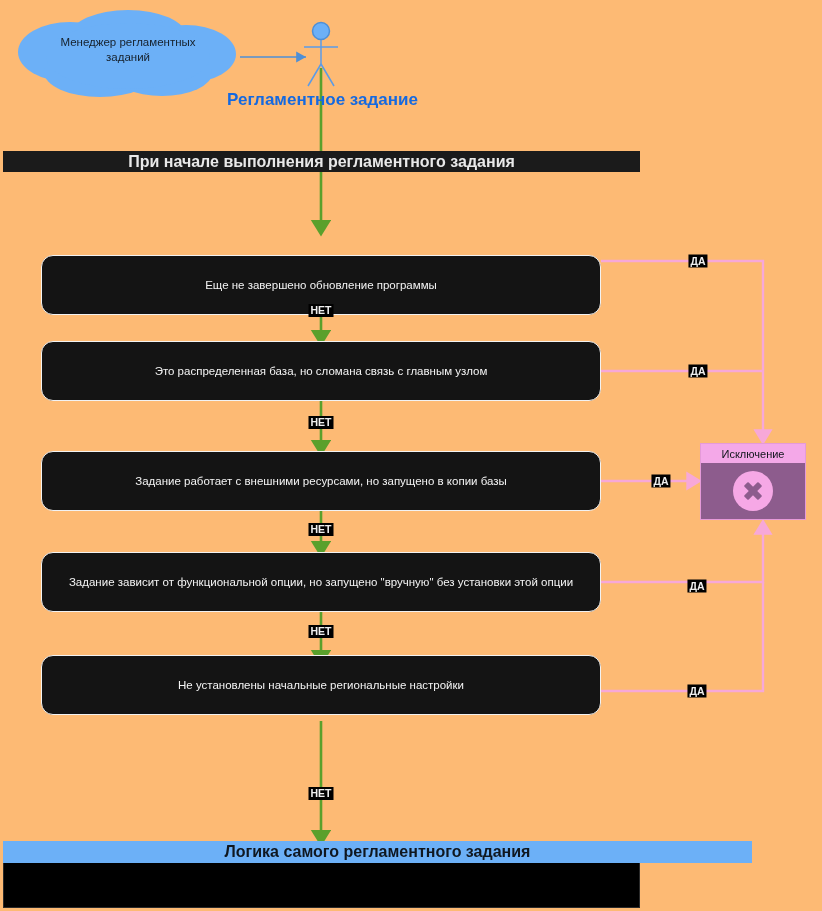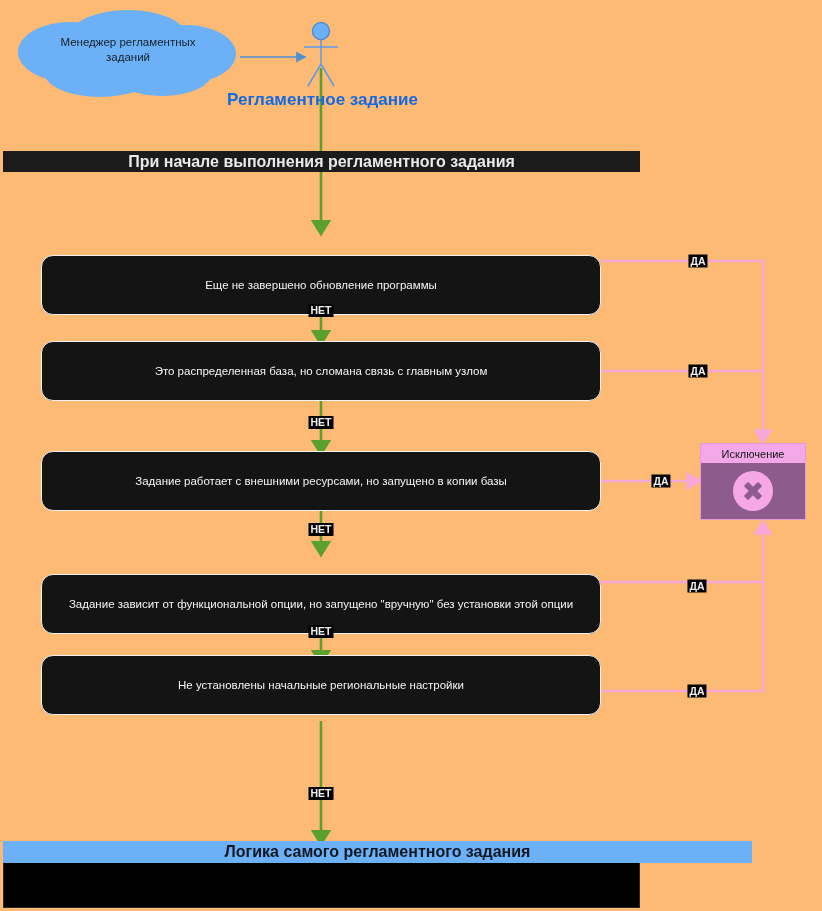--- a/index.html
+++ b/index.html
@@ -103,21 +103,21 @@
     justify-content: center;
     padding: 0 14px;
     color: #f4f4f4;
     font-size: 11.5px;
     text-align: center;
     z-index: 3;
   }
   .d1 { top: 231px; margin-top: 24px; }
   .d2 { top: 341px; }
   .d3 { top: 451px; }
-  .d4 { top: 574px; }
+  .d4 { top: 552px; }
   .d5 { top: 655px; text-align: right; }
 
   
   .edge-label {
     position: absolute;
     font-size: 10.5px;
     font-weight: bold;
     color: #efefef;
     background: #000000;
     padding: 0 2px;

